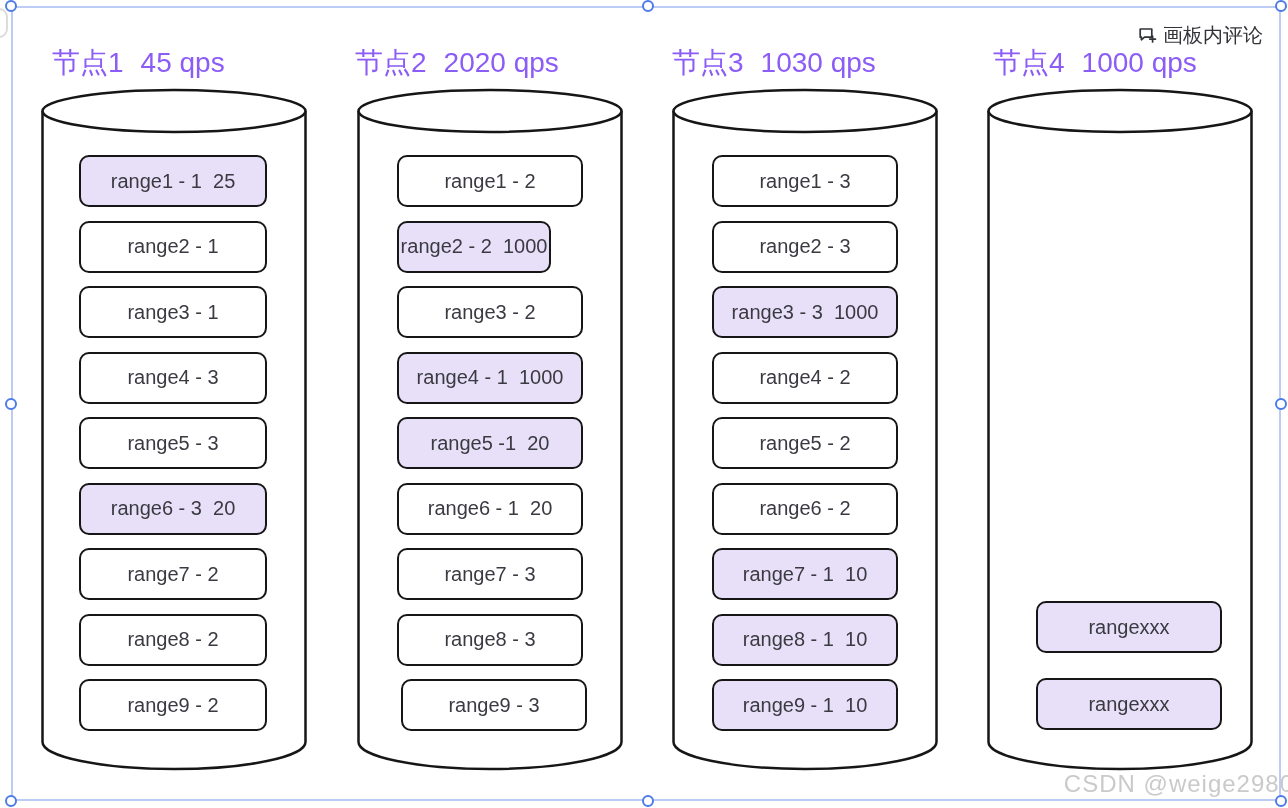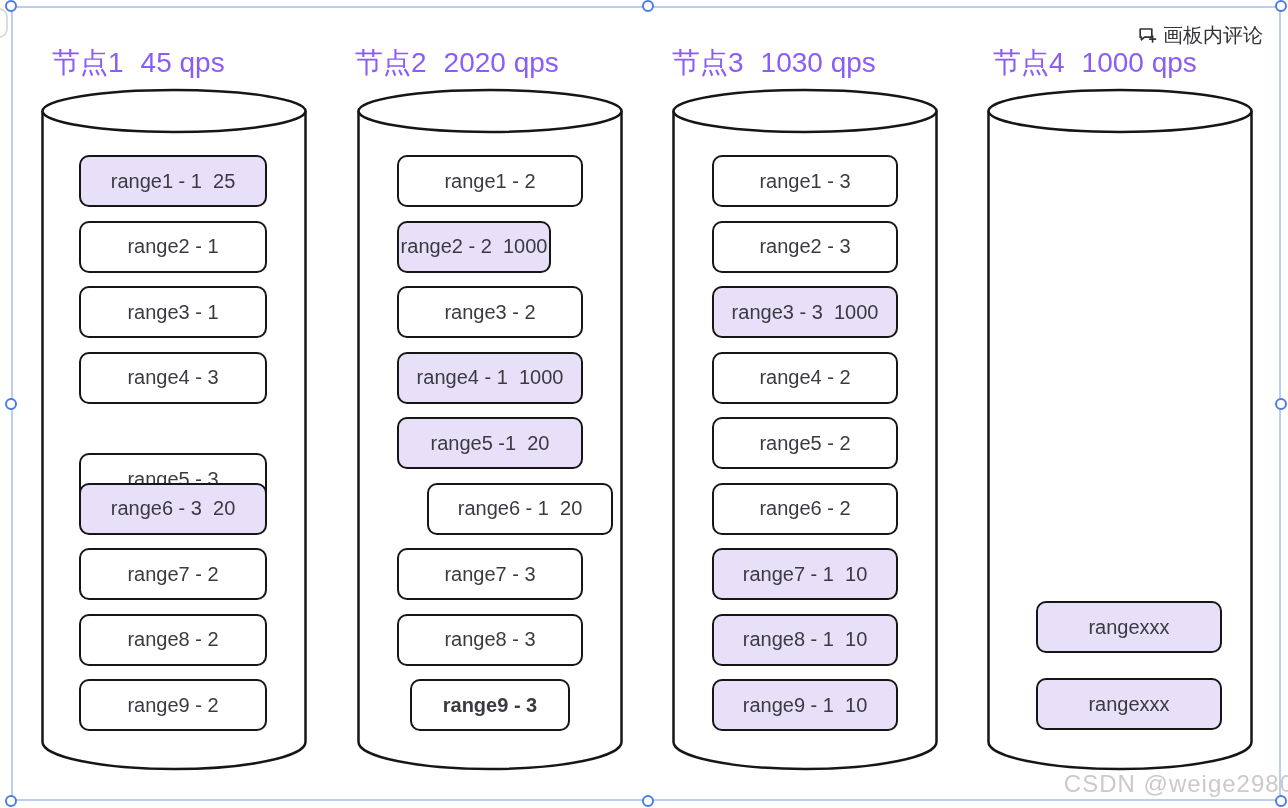--- a/index.html
+++ b/index.html
@@ -52,41 +52,41 @@
       <div class="node" style="left: 41px; width: 266px;">
         <div class="node-title" style="left: 11px;"><span>节点1</span><span class="qps">45 qps</span></div>
         <svg width="266" height="688" viewBox="0 0 266 688" class="cyl">
           <path d="M 1.5 23 L 1.5 654 A 131.5 27 0 0 0 264.5 654 L 264.5 23" fill="#ffffff" stroke="#161616" stroke-width="2.5"></path>
           <ellipse cx="133" cy="23" rx="131.5" ry="21" fill="#ffffff" stroke="#161616" stroke-width="2.5"></ellipse>
         </svg>
         <div class="item hl" style="left: 38px; top: 155px; width: 188px;">range1 - 1  25</div>
         <div class="item" style="left: 38px; top: 220.5px; width: 188px;">range2 - 1</div>
         <div class="item" style="left: 38px; top: 286px; width: 188px;">range3 - 1</div>
         <div class="item" style="left: 38px; top: 351.5px; width: 188px;">range4 - 3</div>
-        <div class="item" style="left: 38px; top: 417px; width: 188px; margin-top: 36px;">range5 - 3</div>
+        <div class="item" style="left: 38px; top: 417px; width: 188px;">range5 - 3</div>
         <div class="item hl" style="left: 38px; top: 482.5px; width: 188px;">range6 - 3  20</div>
         <div class="item" style="left: 38px; top: 548px; width: 188px;">range7 - 2</div>
         <div class="item" style="left: 38px; top: 613.5px; width: 188px;">range8 - 2</div>
         <div class="item" style="left: 38px; top: 679px; width: 188px;">range9 - 2</div>
       </div>
       <div class="node" style="left: 357px; width: 266px;">
         <div class="node-title" style="left: -2px;"><span>节点2</span><span class="qps">2020 qps</span></div>
         <svg width="266" height="688" viewBox="0 0 266 688" class="cyl">
           <path d="M 1.5 23 L 1.5 654 A 131.5 27 0 0 0 264.5 654 L 264.5 23" fill="#ffffff" stroke="#161616" stroke-width="2.5"></path>
           <ellipse cx="133" cy="23" rx="131.5" ry="21" fill="#ffffff" stroke="#161616" stroke-width="2.5"></ellipse>
         </svg>
         <div class="item" style="left: 40px; top: 155px; width: 186px;">range1 - 2</div>
         <div class="item hl" style="left: 40px; top: 220.5px; width: 154px;">range2 - 2  1000</div>
         <div class="item" style="left: 40px; top: 286px; width: 186px;">range3 - 2</div>
         <div class="item hl" style="left: 40px; top: 351.5px; width: 186px;">range4 - 1  1000</div>
         <div class="item hl" style="left: 40px; top: 417px; width: 186px;">range5 -1  20</div>
-        <div class="item" style="left: 40px; top: 482.5px; width: 186px; margin-left: 30px;">range6 - 1  20</div>
+        <div class="item" style="left: 40px; top: 482.5px; width: 186px;">range6 - 1  20</div>
         <div class="item" style="left: 40px; top: 548px; width: 186px;">range7 - 3</div>
         <div class="item" style="left: 40px; top: 613.5px; width: 186px;">range8 - 3</div>
-        <div class="item" style="left: 53px; top: 679px; width: 160px; font-weight: bold;">range9 - 3</div>
+        <div class="item" style="left: 44px; top: 679px; width: 186px;">range9 - 3</div>
       </div>
       <div class="node" style="left: 672px; width: 266px;">
         <div class="node-title" style="left: 0px;"><span>节点3</span><span class="qps">1030 qps</span></div>
         <svg width="266" height="688" viewBox="0 0 266 688" class="cyl">
           <path d="M 1.5 23 L 1.5 654 A 131.5 27 0 0 0 264.5 654 L 264.5 23" fill="#ffffff" stroke="#161616" stroke-width="2.5"></path>
           <ellipse cx="133" cy="23" rx="131.5" ry="21" fill="#ffffff" stroke="#161616" stroke-width="2.5"></ellipse>
         </svg>
         <div class="item" style="left: 40px; top: 155px; width: 186px;">range1 - 3</div>
         <div class="item" style="left: 40px; top: 220.5px; width: 186px;">range2 - 3</div>
         <div class="item hl" style="left: 40px; top: 286px; width: 186px;">range3 - 3  1000</div>

